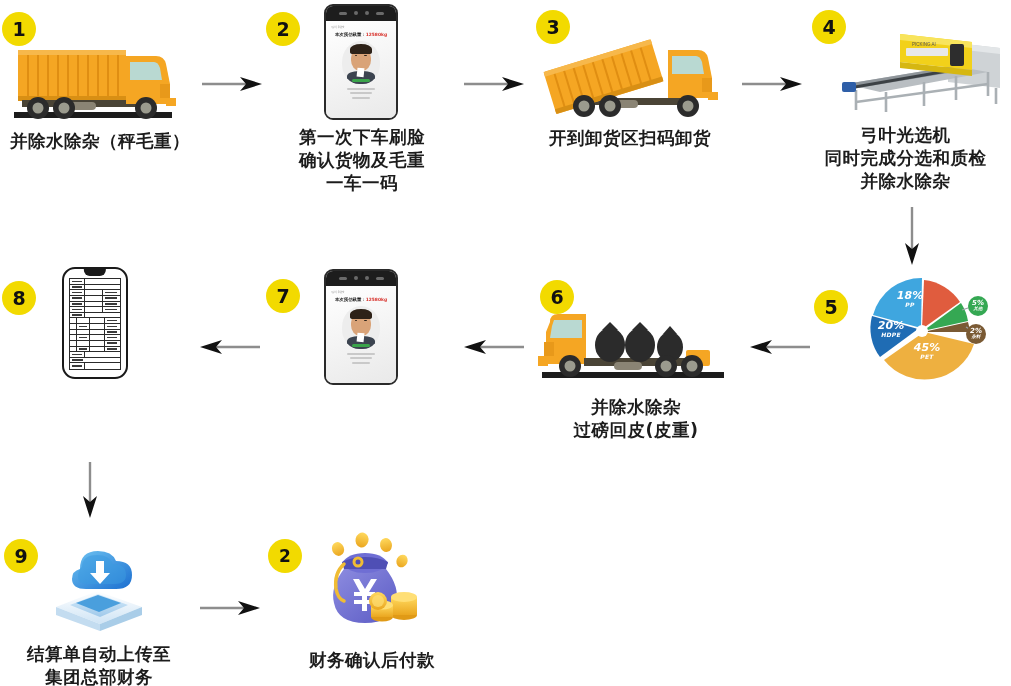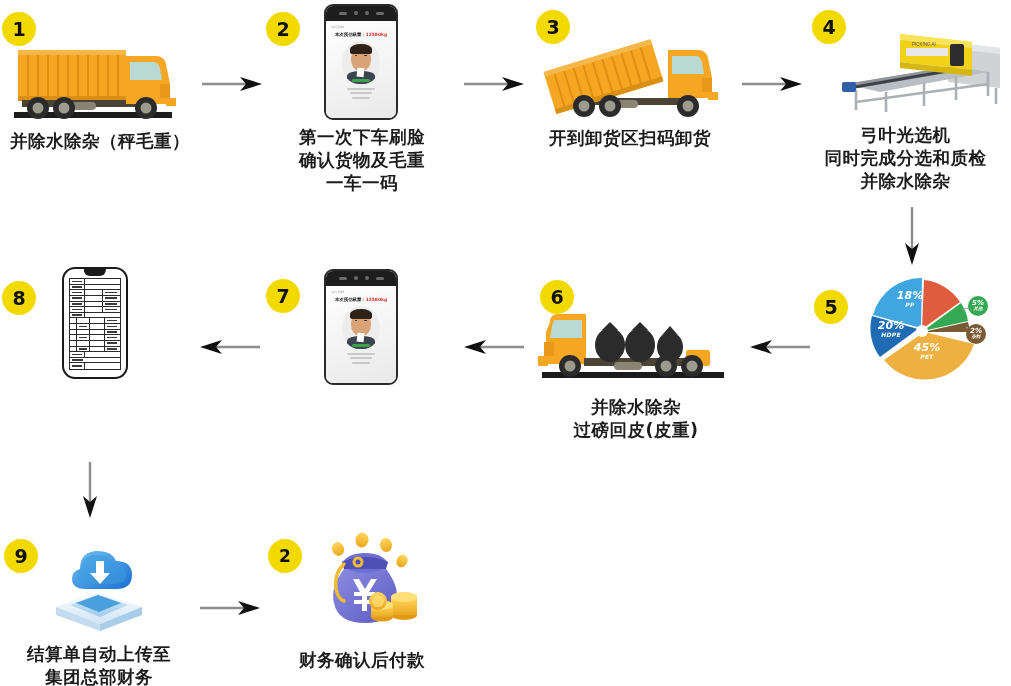--- a/index.html
+++ b/index.html
@@ -798,16 +798,16 @@
           <rect x="83" y="66" width="26" height="18" fill="url(#coin)"></rect>
           <ellipse cx="96" cy="66" rx="13" ry="5" fill="#ffdf76"></ellipse>
           <ellipse cx="74" cy="86" rx="11" ry="4.5" fill="#e09a16"></ellipse>
           <rect x="63" y="74" width="22" height="12" fill="url(#coin)"></rect>
           <ellipse cx="74" cy="74" rx="11" ry="4.5" fill="#ffdf76"></ellipse>
           <circle cx="70" cy="70" r="9" fill="url(#coin)"></circle>
           <circle cx="70" cy="70" r="6" fill="#ffdf76" opacity=".7"></circle>
         </g>
       </svg>
     </div>
-    <div class="caption" style="left:0;top:124px;width:200px;">财务确认后付款</div>
+    <div class="caption" style="left:10px;top:124px;width:200px;">财务确认后付款</div>
   </div>
 
 </div>
 
 </body></html>

